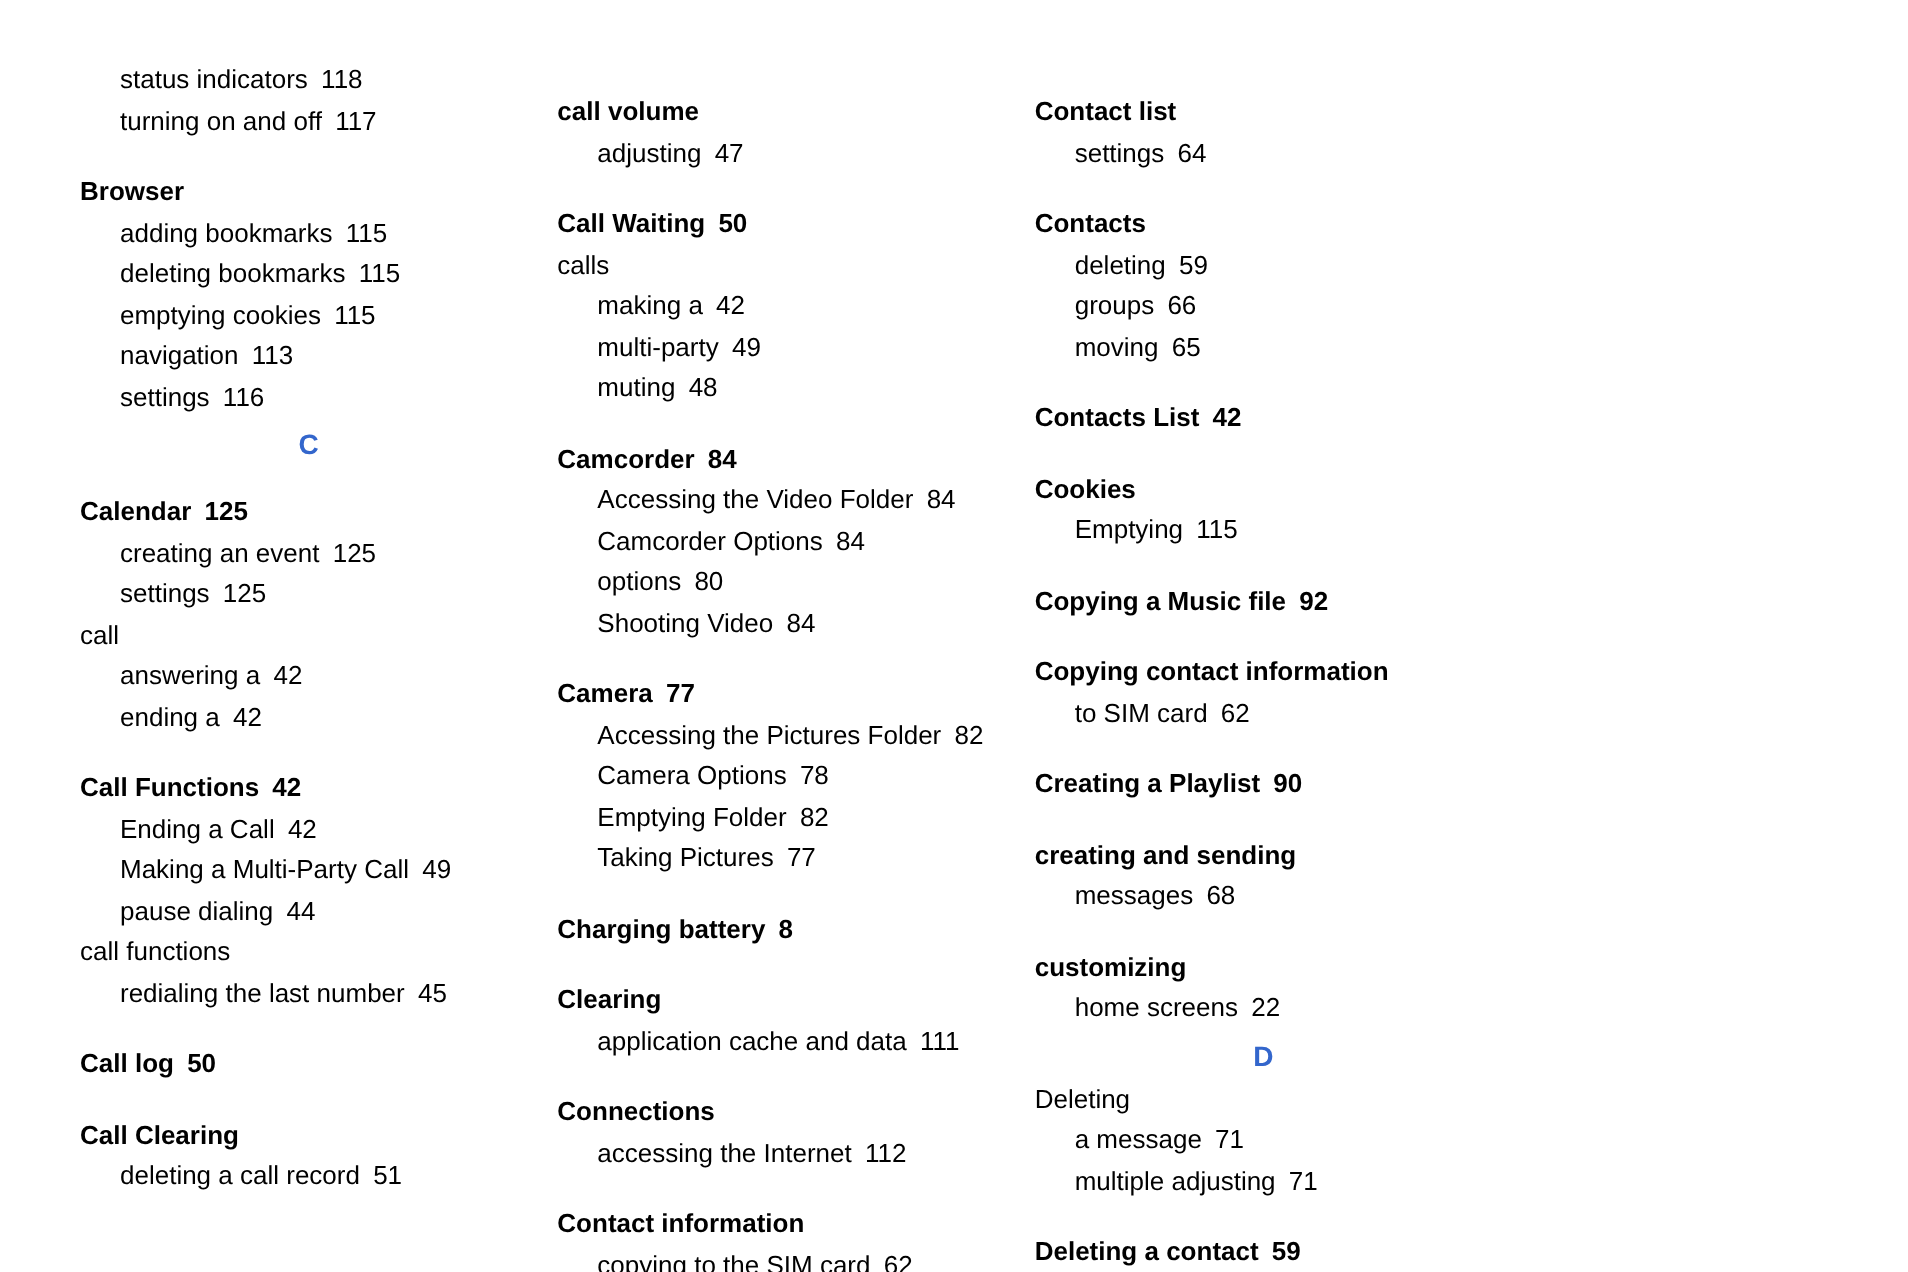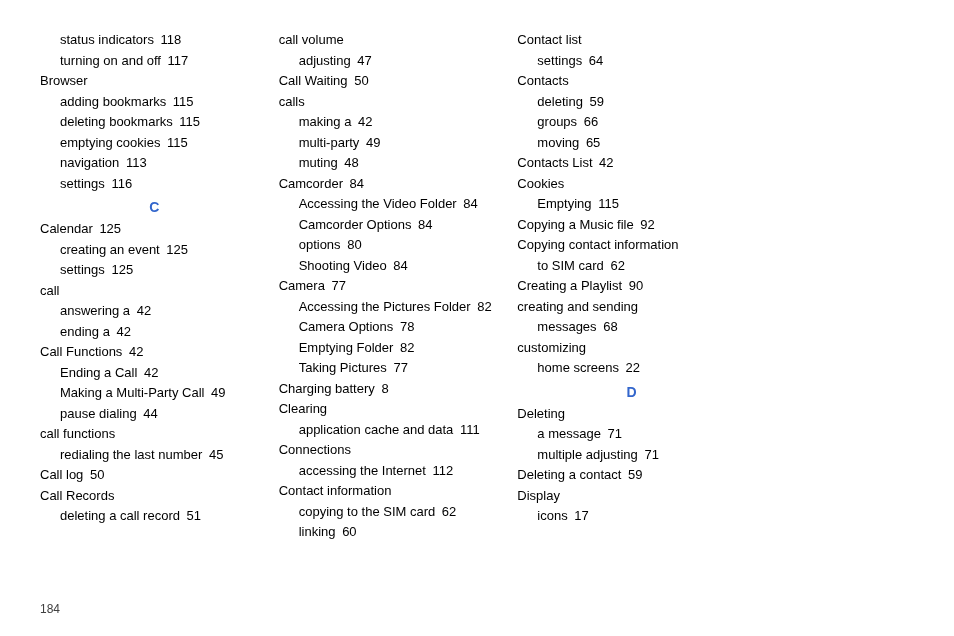--- a/index.html
+++ b/index.html
@@ -28,22 +28,22 @@
     }
     .column {
       flex: 1;
       padding-right: 10px;
     }
     .entry {
       margin-bottom: 1px;
       line-height: 1.5;
     }
     .entry-bold {
-      font-weight: normal;
-      margin-top: 0;
+      font-weight: bold;
+      margin-top: 16px;
     }
     .entry-indent {
       padding-left: 20px;
     }
     .section-letter {
       text-align: center;
       font-weight: bold;
       color: #3366cc;
       margin: 6px 0 4px 0;
       font-size: 14px;
@@ -80,21 +80,21 @@
         <div class="entry"><span>call</span></div>
         <div class="entry entry-indent"><span>answering a</span><span class="num"> 42</span></div>
         <div class="entry entry-indent"><span>ending a</span><span class="num"> 42</span></div>
         <div class="entry entry-bold"><span>Call Functions</span><span class="num"> 42</span></div>
         <div class="entry entry-indent"><span>Ending a Call</span><span class="num"> 42</span></div>
         <div class="entry entry-indent"><span>Making a Multi-Party Call</span><span class="num"> 49</span></div>
         <div class="entry entry-indent"><span>pause dialing</span><span class="num"> 44</span></div>
         <div class="entry"><span>call functions</span></div>
         <div class="entry entry-indent"><span>redialing the last number</span><span class="num"> 45</span></div>
         <div class="entry entry-bold"><span>Call log</span><span class="num"> 50</span></div>
-        <div class="entry entry-bold"><span>Call Records</span></div>
+        <div class="entry entry-bold"><span>Call Clearing</span></div>
         <div class="entry entry-indent"><span>deleting a call record</span><span class="num"> 51</span></div>
       </div>
       <div class="column">
         <div class="entry entry-bold"><span>call volume</span></div>
         <div class="entry entry-indent"><span>adjusting</span><span class="num"> 47</span></div>
         <div class="entry entry-bold"><span>Call Waiting</span><span class="num"> 50</span></div>
         <div class="entry"><span>calls</span></div>
         <div class="entry entry-indent"><span>making a</span><span class="num"> 42</span></div>
         <div class="entry entry-indent"><span>multi-party</span><span class="num"> 49</span></div>
         <div class="entry entry-indent"><span>muting</span><span class="num"> 48</span></div>

